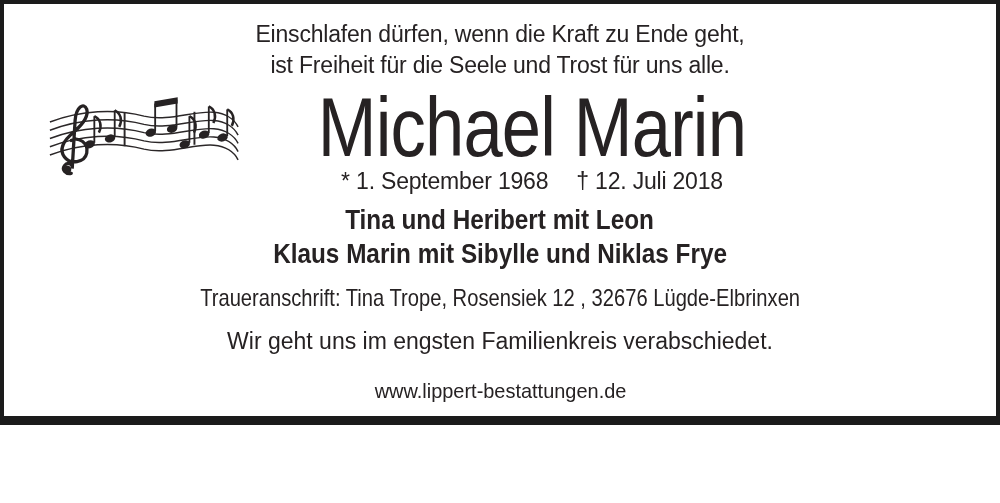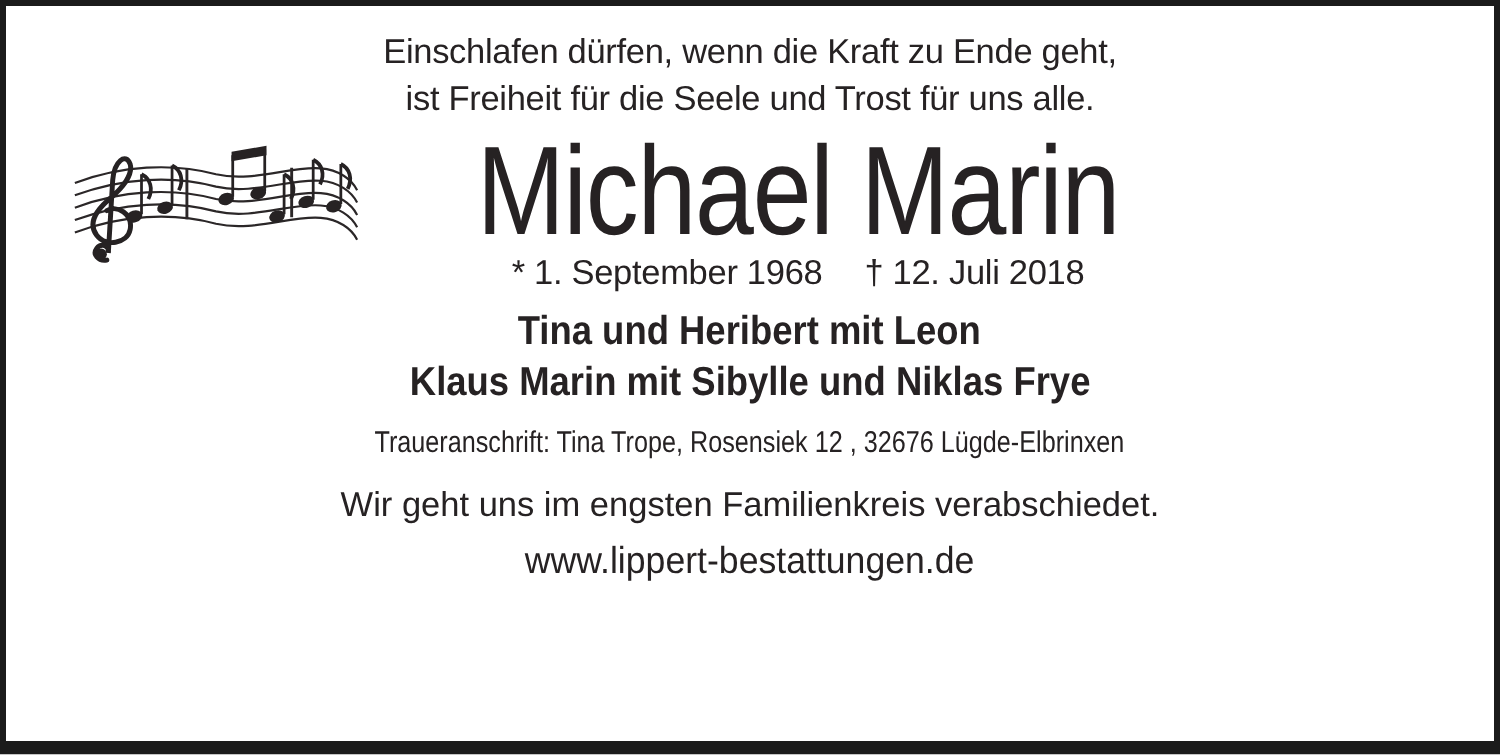--- a/index.html
+++ b/index.html
@@ -4,21 +4,21 @@
 <style>
   html, body {
     margin: 0;
     padding: 0;
     background: #ffffff;
   }
   .card {
     position: relative;
     box-sizing: border-box;
     width: 1000px;
-    height: 503px;
+    height: 425px;
     background: #ffffff;
     border: 4px solid #1b1b1b;
     border-bottom-width: 9px;
     font-family: "Liberation Sans", "DejaVu Sans", sans-serif;
     color: #262223;
     text-align: center;
     overflow: hidden;
   }
   .quote {
     padding-top: 15px;
@@ -71,30 +71,30 @@
     line-height: 34px;
   }
   .mourners .line-inner, .condense {
     display: inline-block;
     transform: scaleX(0.9);
     transform-origin: center;
     white-space: nowrap;
   }
   .address {
     margin-top: 13px;
-    font-size: 20px;
+    font-size: 24px;
   }
   .address .condense { transform: scaleX(0.84); }
   .farewell {
     margin-top: 16px;
     font-size: 23px;
   }
   .website {
-    margin-top: 10px;
-    font-size: 25px;
+    margin-top: 24px;
+    font-size: 21px;
   }
   .website .condense { transform: scaleX(0.95); }
 </style>
 </head>
 <body>
 
 <div class="card">
 
   <div class="quote">
     <div>Einschlafen dürfen, wenn die Kraft zu Ende geht,</div>

